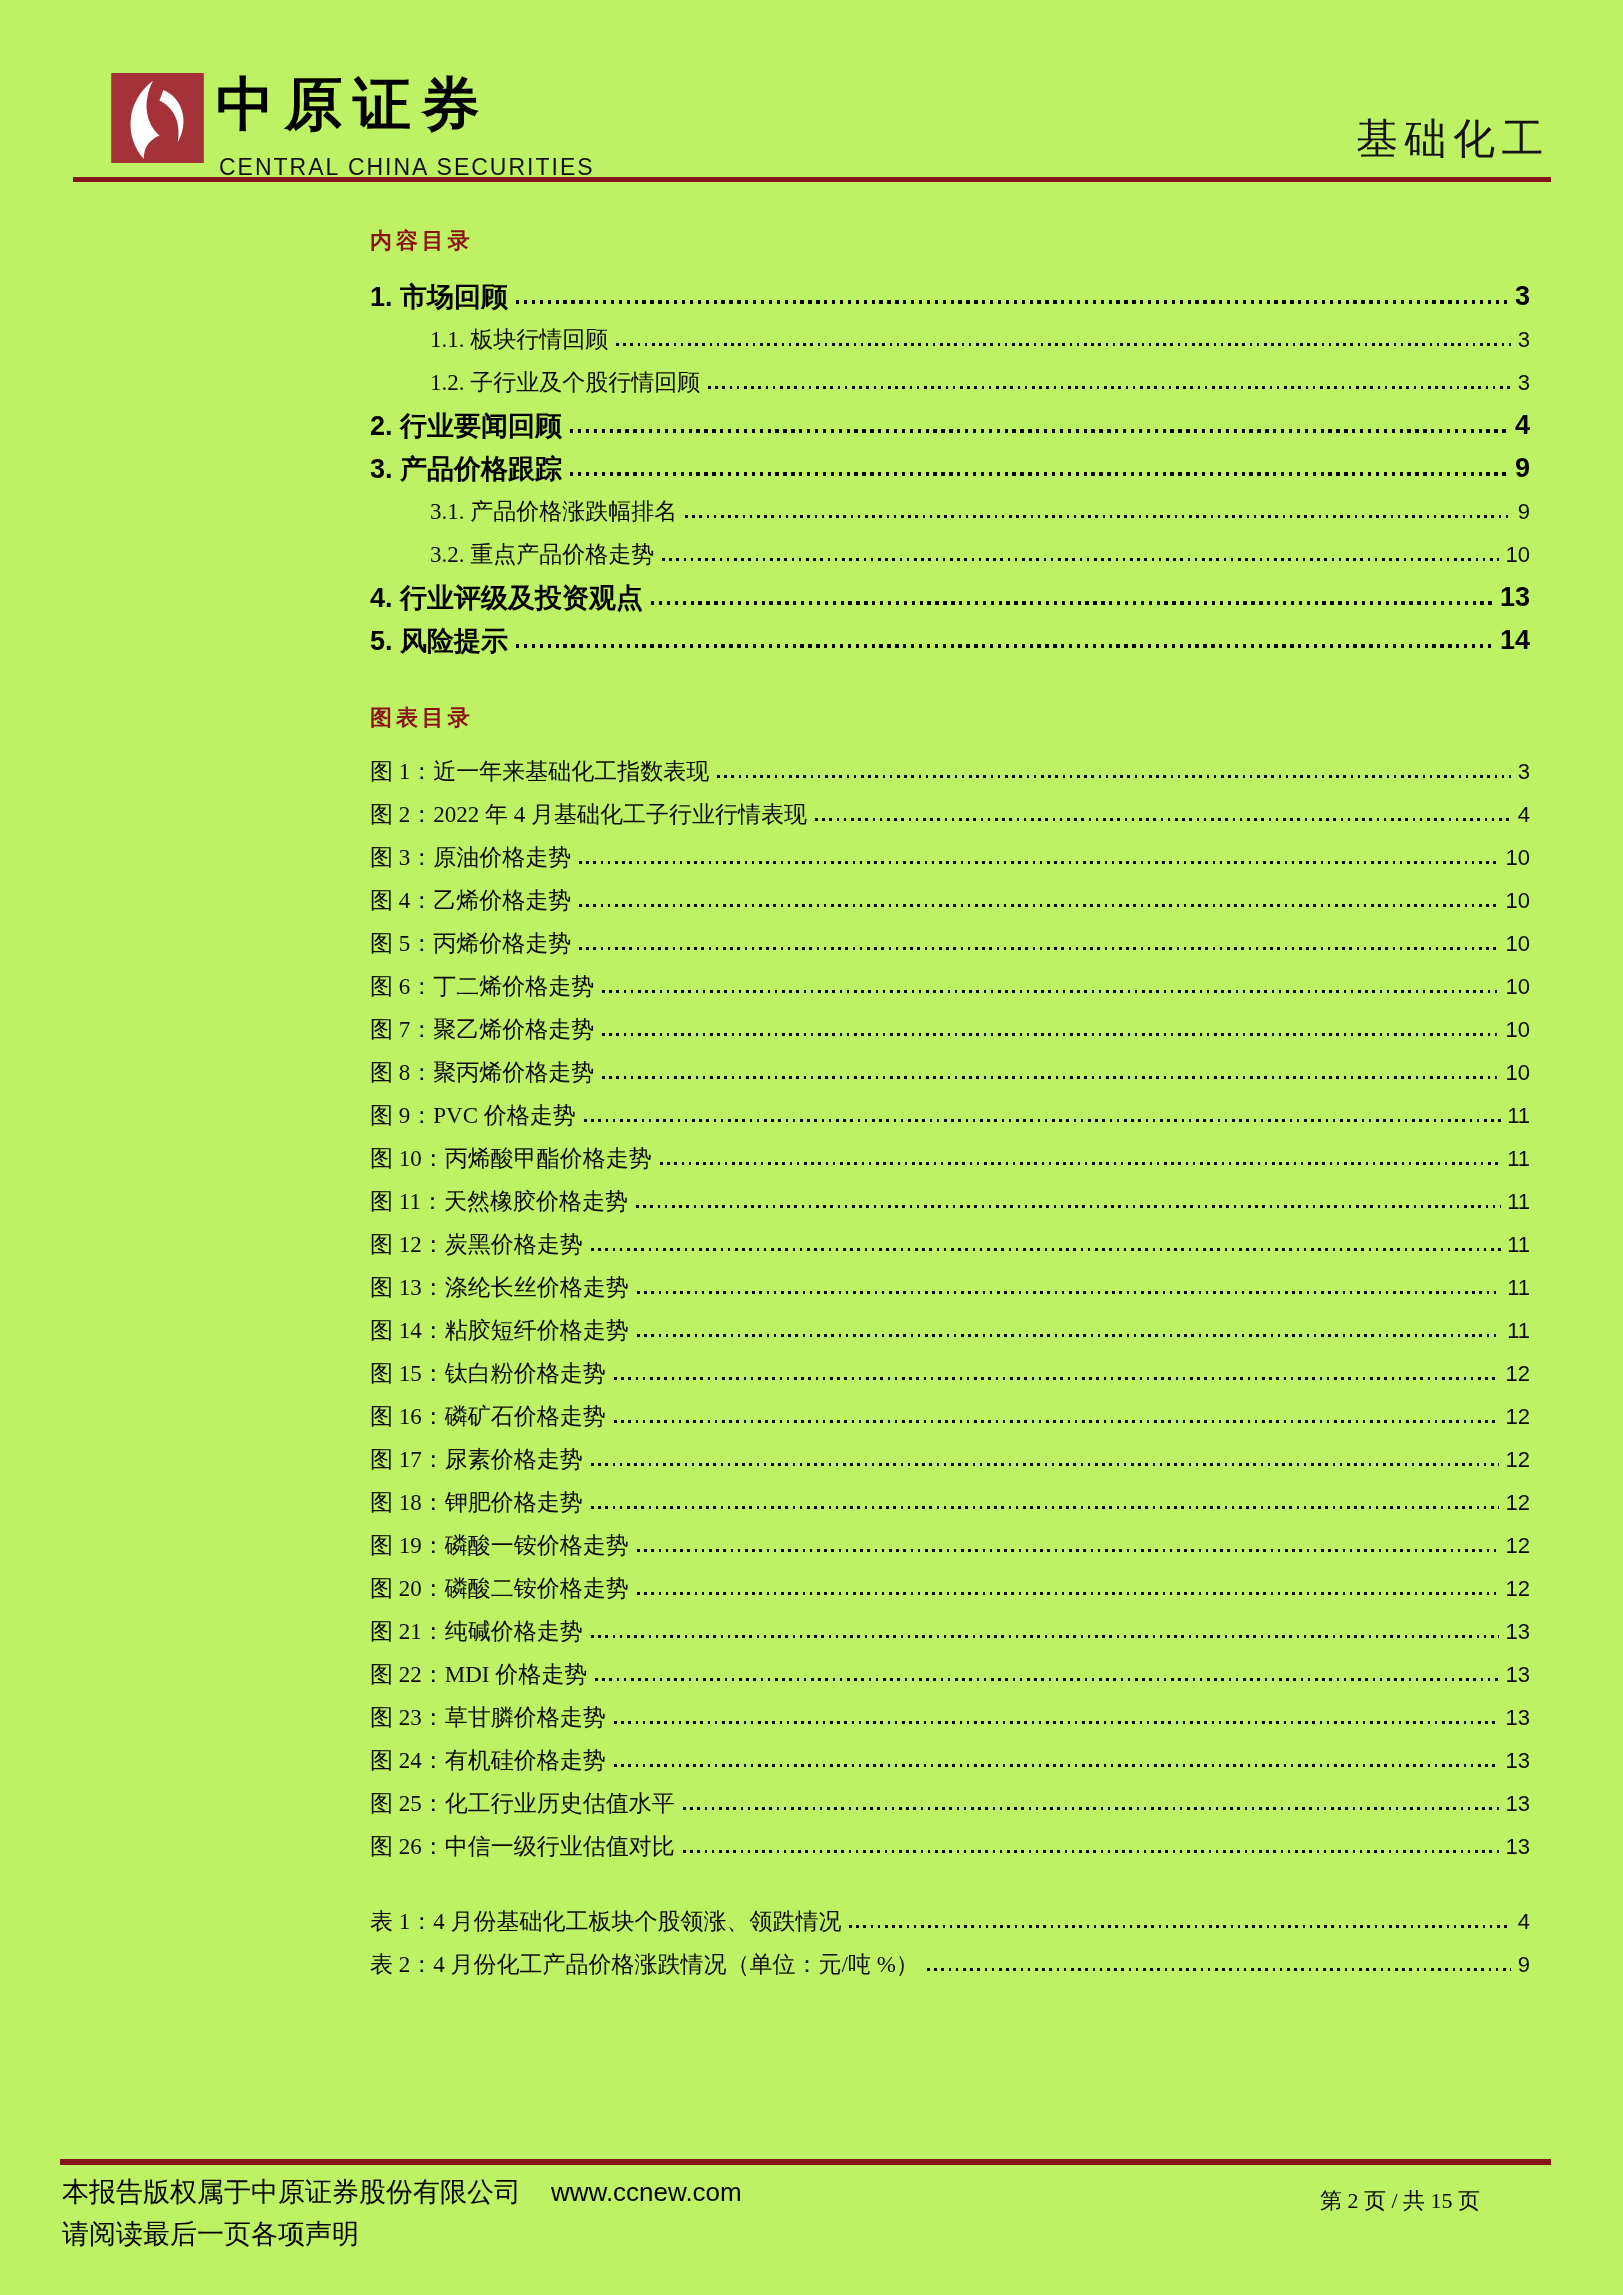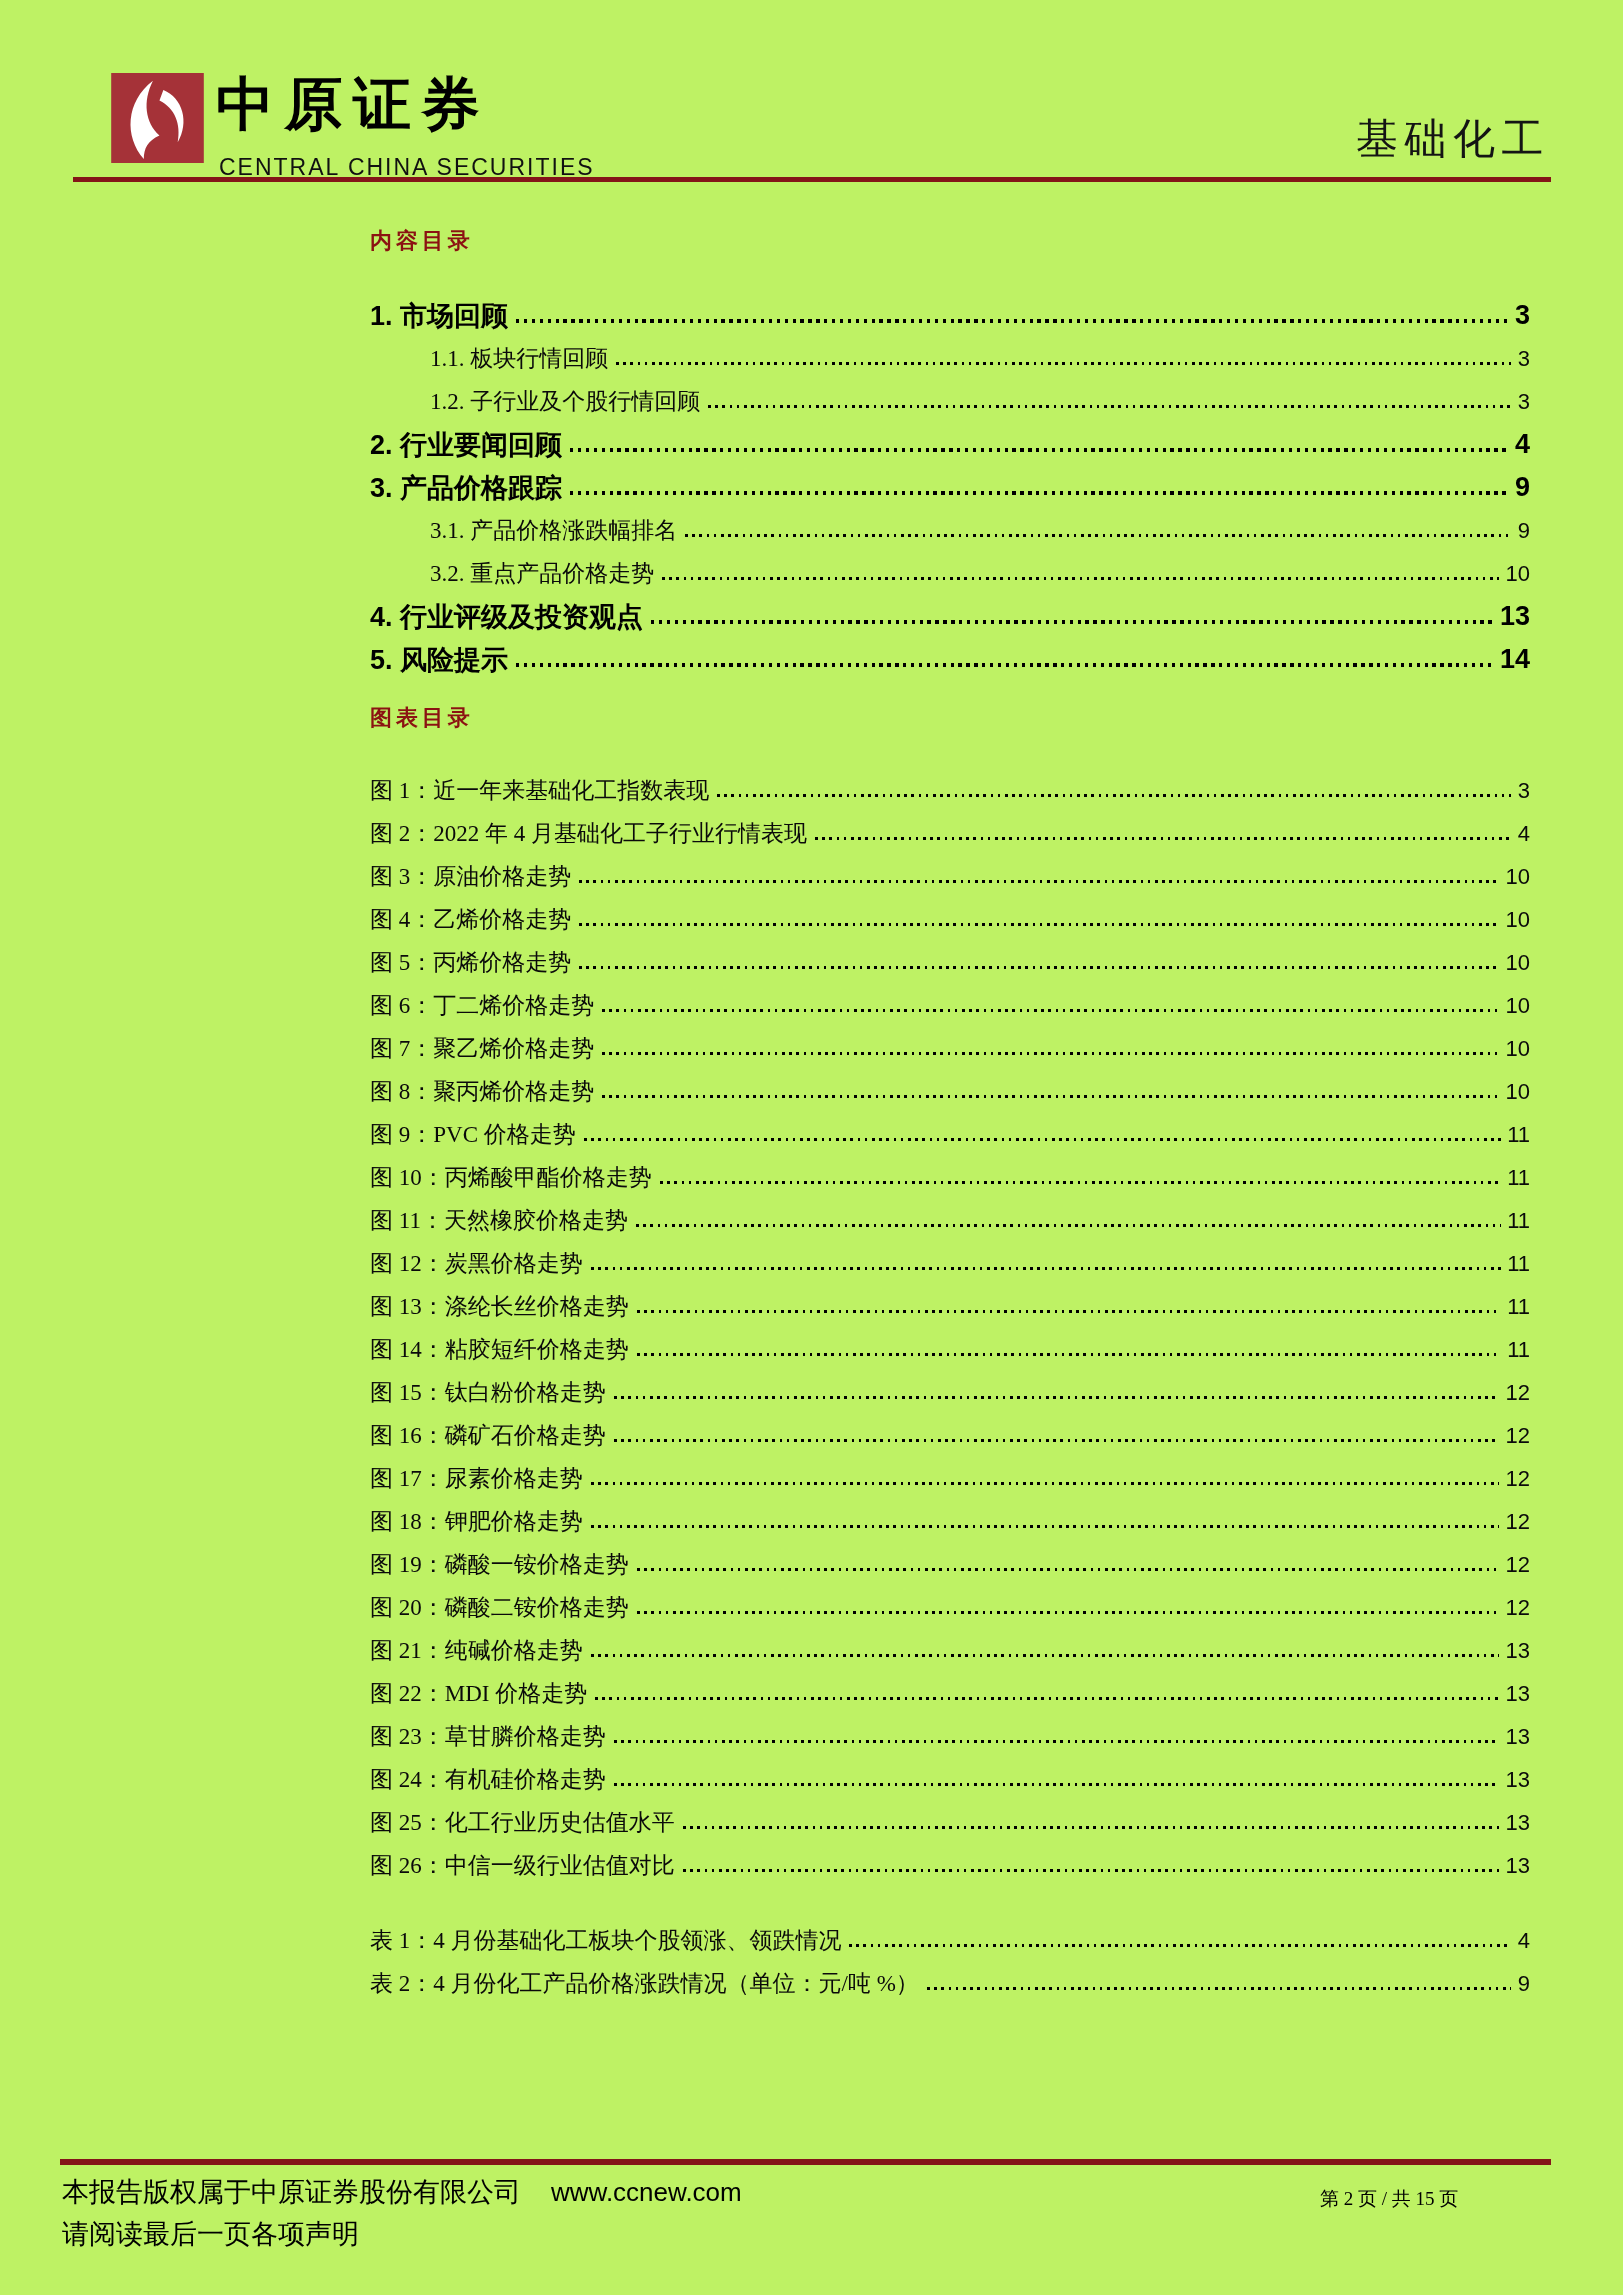--- a/index.html
+++ b/index.html
@@ -15,21 +15,21 @@
   .industry-tag{position:absolute;right:73px;top:118px;font-size:42px;letter-spacing:6.5px;
            color:#141414;font-family:"Liberation Serif",serif;line-height:1;}
   .header-rule{position:absolute;left:73px;top:177px;width:1478px;height:5.2px;background:#841518;}
 
   
   .section-title{position:absolute;left:370px;font-size:22px;font-weight:bold;
            color:#8b1212;letter-spacing:3.9px;line-height:1;}
   .toc-title{top:230px;}
   .figures-title{top:707px;}
 
-  .toc-list{position:absolute;left:370px;width:1160px;margin-top:19px;}
+  .toc-list{position:absolute;left:370px;width:1160px;}
   .contents-list{top:275px;}
   .figures-list{top:750px;text-align:center;}
   .tables-list{top:1900px;}
 
   .toc-row{display:flex;align-items:center;height:43px;white-space:nowrap;}
   .toc-row .lbl{flex:0 0 auto;}
   .toc-row .pg{flex:0 0 auto;}
   .leader{flex:1 1 auto;height:3.3px;margin:10.5px 6.5px 0 7.9px;
           background:repeating-linear-gradient(90deg,#000 0 2.6px,transparent 2.6px 7.2px);}
   .lvl1{font-family:"Liberation Sans",sans-serif;font-weight:700;font-size:27px;}
@@ -37,21 +37,21 @@
   .lvl2{font-size:23px;padding-left:60px;color:#0a0a0a;}
   .figrow{font-size:23px;color:#0a0a0a;}
   .figrow .pg,.lvl2 .pg{font-family:"Liberation Sans",sans-serif;font-size:22px;}
   .lvl1 .pg{font-size:27px;}
 
   
   .footer-rule{position:absolute;left:60px;top:2159px;width:1491px;height:5.9px;background:#841518;}
   .footer-line1{position:absolute;left:62px;top:2174px;font-size:27px;}
   .footer-line1 .site{font-family:"Liberation Sans",sans-serif;margin-left:30px;font-size:26px;color:#000;text-decoration:none;}
   .footer-line2{position:absolute;left:62px;top:2216px;font-size:27px;}
-  .page-indicator{position:absolute;left:1320px;top:2183px;width:236px;font-size:19px;line-height:1.65;}
+  .page-indicator{position:absolute;left:1320px;top:2183px;width:236px;font-size:22px;line-height:1.65;}
 </style>
 </head>
 <body>
 
 <div class="page">
 
   <svg class="logo-mark" viewBox="0 0 142 138" xmlns="http://www.w3.org/2000/svg">
     <rect x="0" y="0" width="142" height="138" fill="#a53238"></rect>
     <path d="M50 132 C 20 98 22 44 64 12 C 48 44 52 76 74 96 C 56 104 50 116 50 132 Z" fill="#ffffff"></path>
     <path d="M80 26 C 110 38 120 76 102 106 C 107 78 98 54 74 42 Z" fill="#ffffff"></path>

